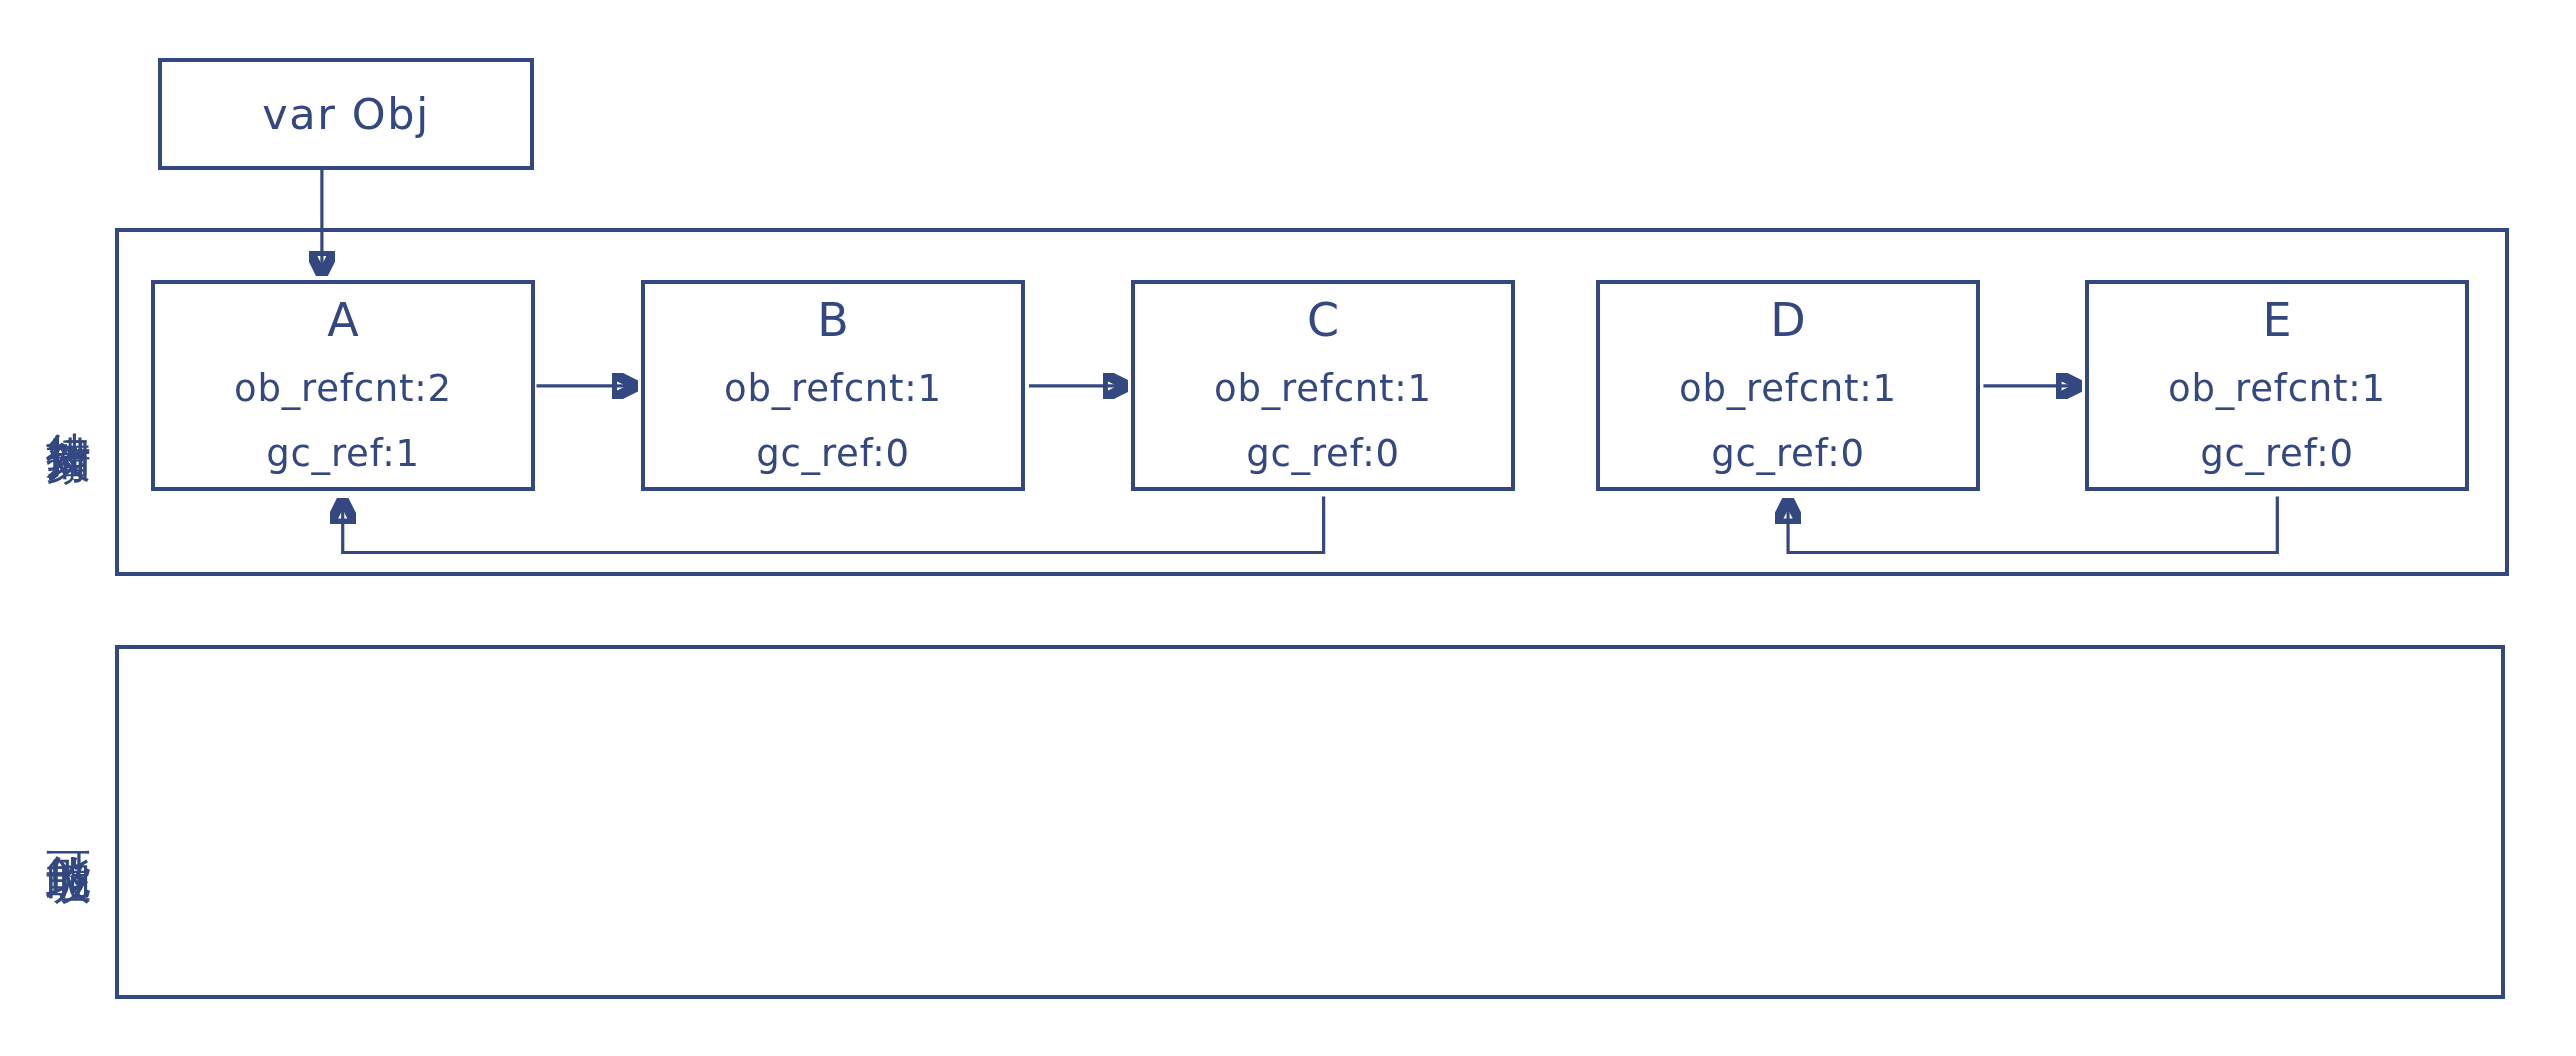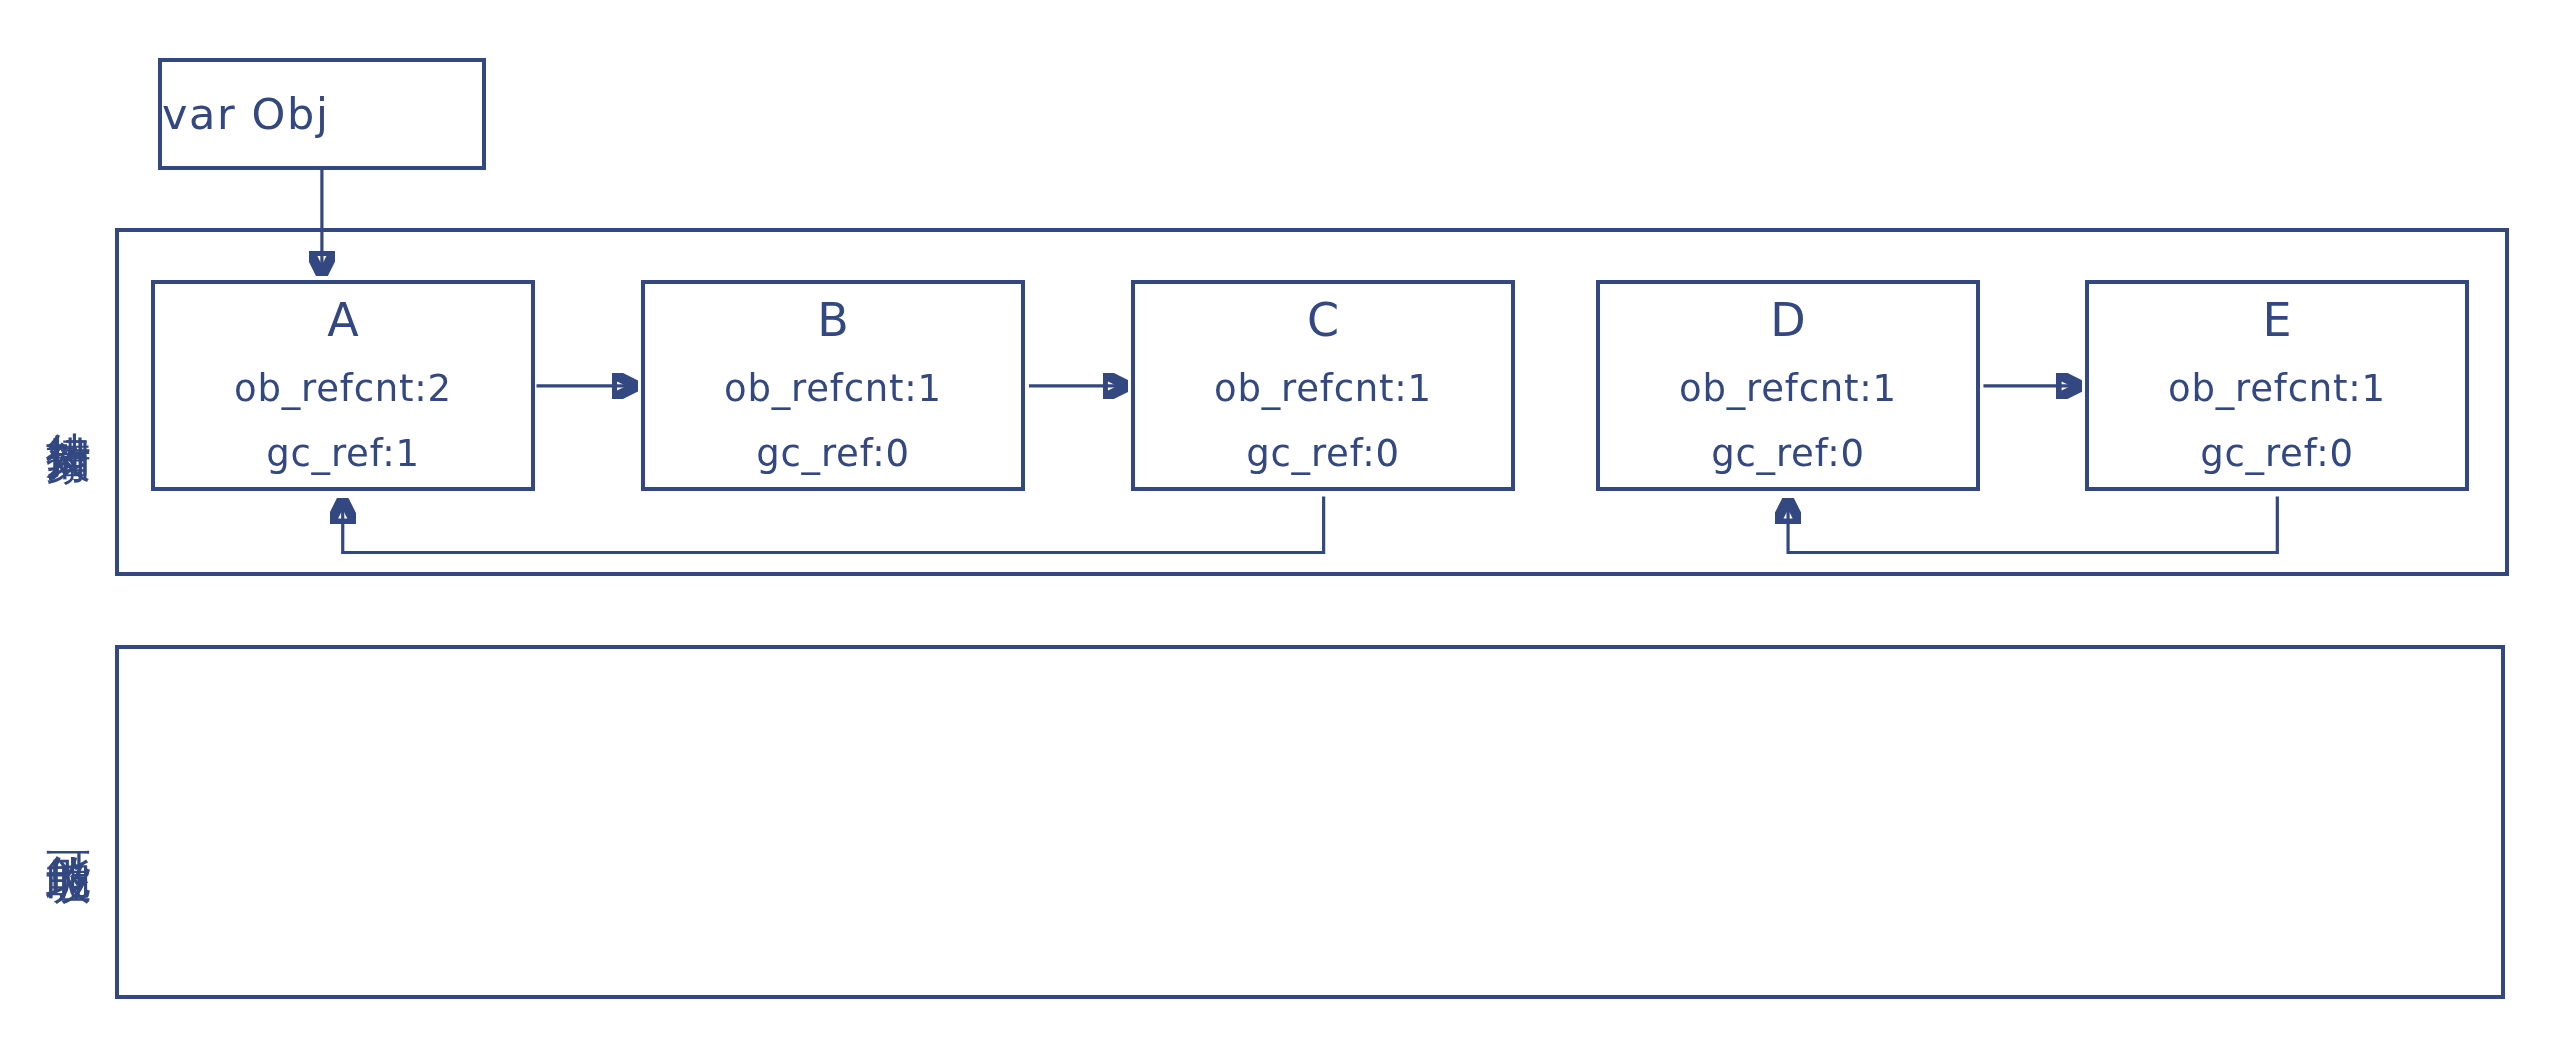--- a/index.html
+++ b/index.html
@@ -10,22 +10,22 @@
 
   .canvas { position:absolute; inset:0; background:var(--canvas); }
 
   svg.edges { position:absolute; inset:0; width:2576px; height:1057px;
               pointer-events:none; z-index:5; }
   svg.edges path { fill:none; stroke:var(--stroke); stroke-width:4; }
 
   .rectbox { position:absolute; border:4px solid var(--stroke); background:transparent; }
 
   
-  #varobj { left:158px; top:58px; width:328px; height:112px;
-            display:flex; align-items:center; justify-content:flex-start;
+  #varobj { left:158px; top:58px; width:376px; height:112px;
+            display:flex; align-items:center; justify-content:center;
             font-size:43px; letter-spacing:1.6px; z-index:3; }
 
   
   #scan-container    { left:115px; top:228px;  width:2394px; height:348px; z-index:1; }
   #garbage-container { left:115px; top:645px;  width:2390px; height:354px; z-index:1; }
 
   
   .vlabel { position:absolute; left:29px; width:80px;
             display:flex; align-items:center; justify-content:center;
             writing-mode:vertical-rl; text-orientation:upright;

